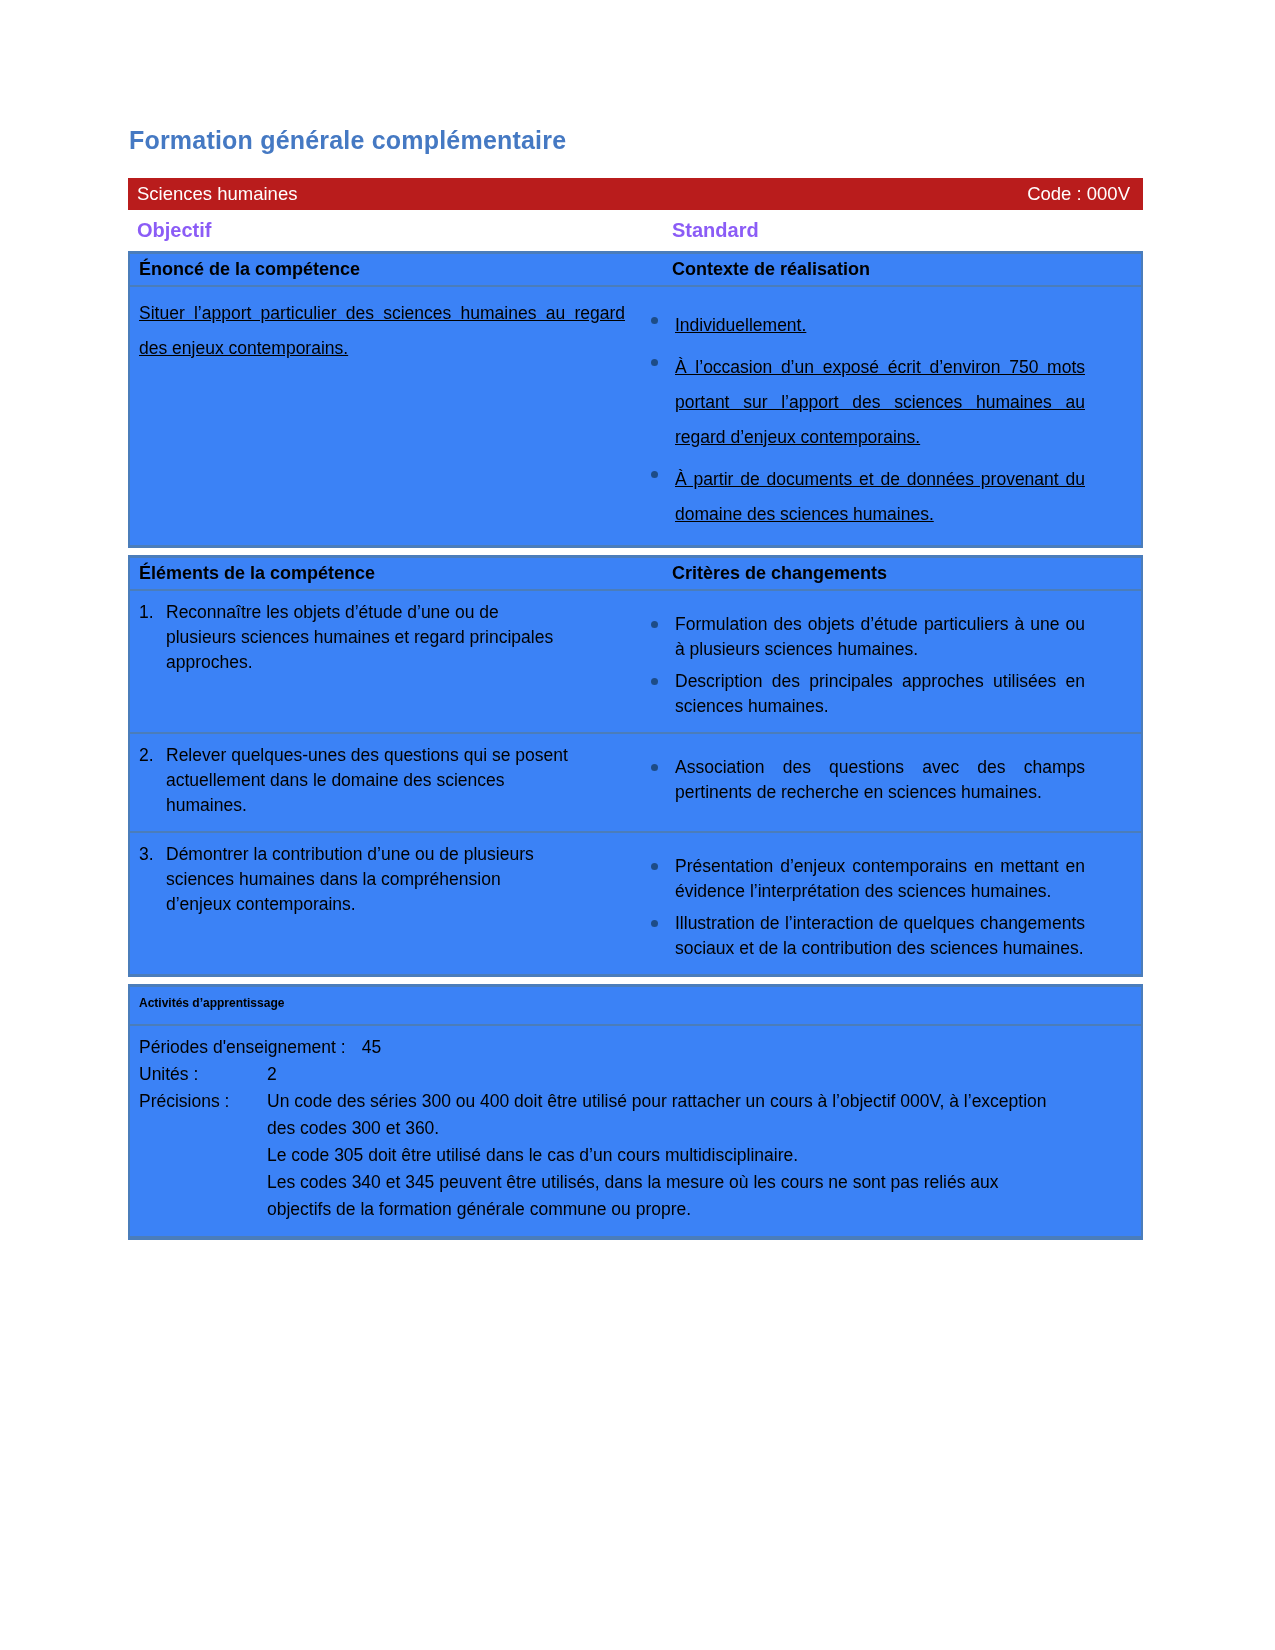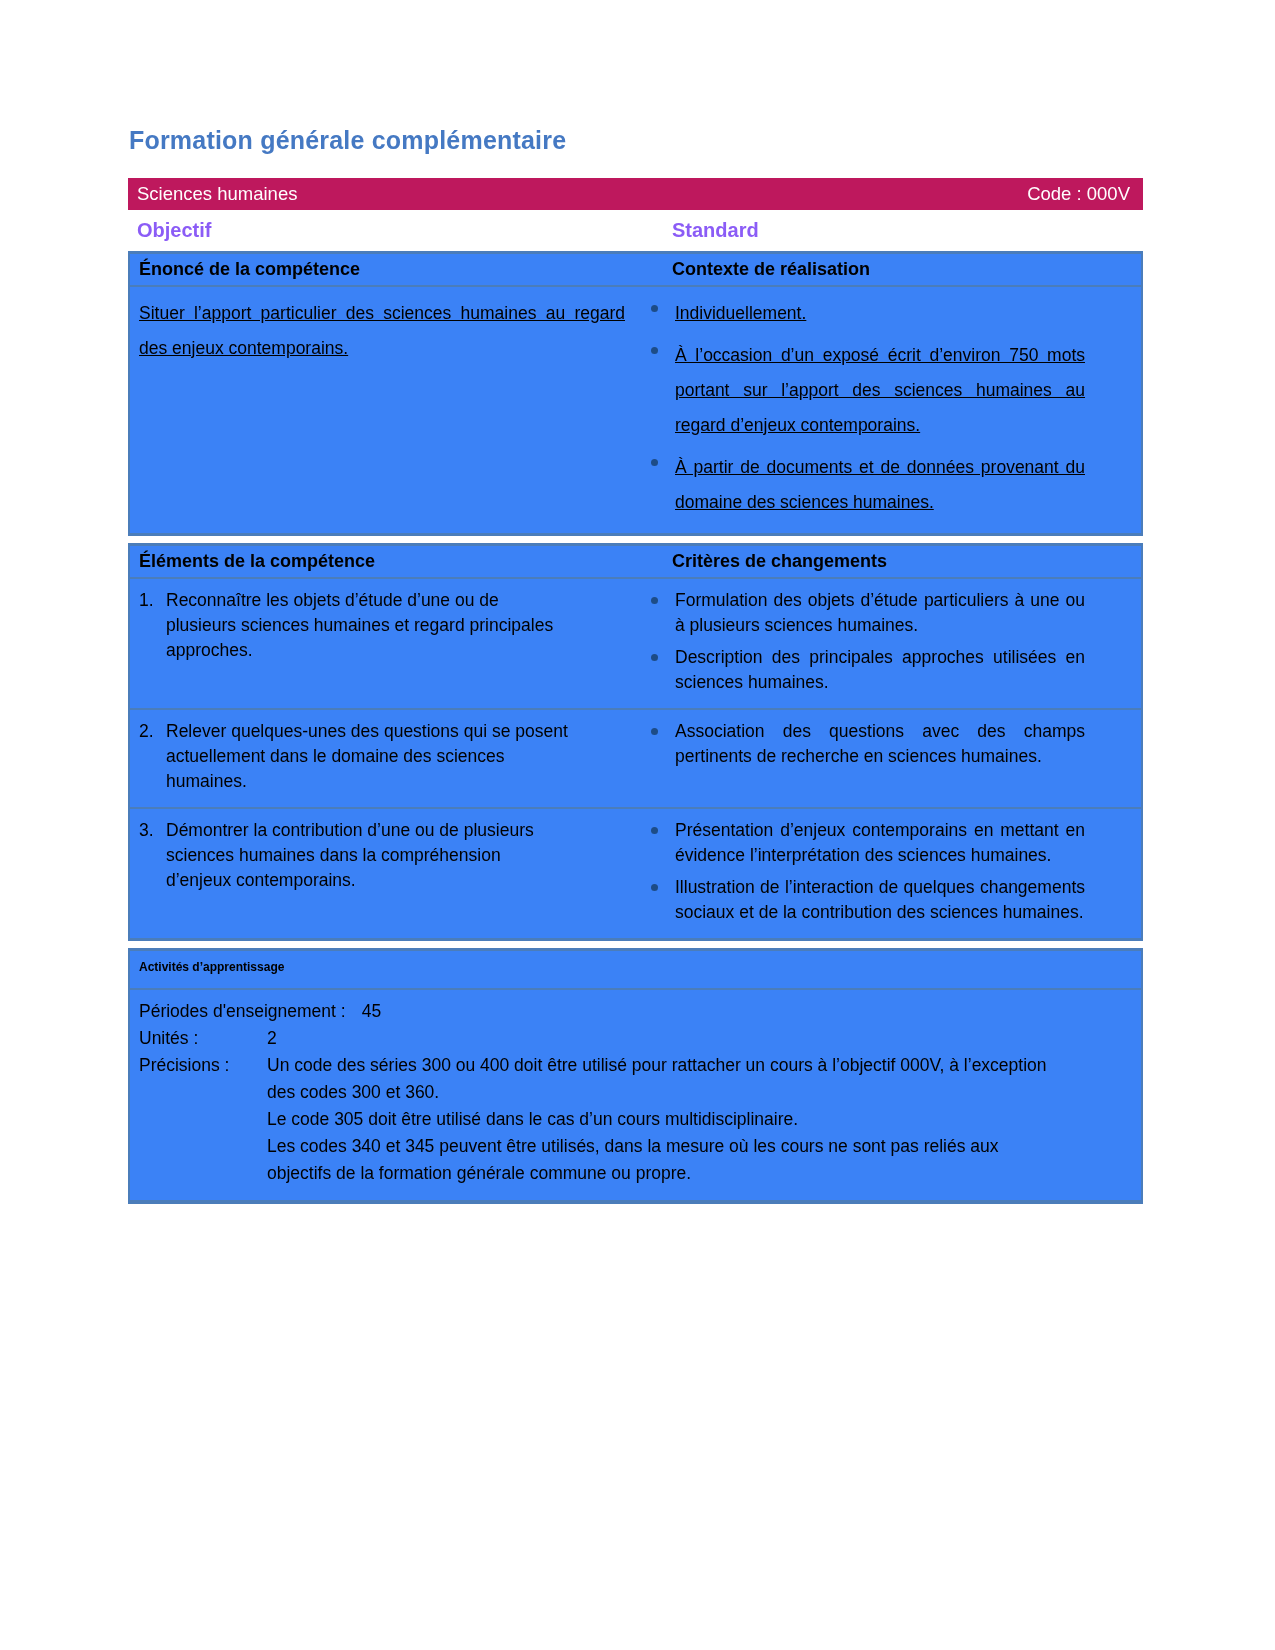--- a/index.html
+++ b/index.html
@@ -10,21 +10,21 @@
   }
   .content { position:absolute; left:128px; top:0; width:1015px; }
 
   .doc-title {
     margin:126px 0 0 1px;
     font-size:25px; line-height:29px; font-weight:bold; color:#4579c3;
     letter-spacing:0.2px;
   }
 
   .banner {
-    margin-top:23px; background:#be185d; color:#ffffff;
+    margin-top:23px; background:#b91c1c; color:#ffffff;
     display:flex; justify-content:space-between; align-items:center;
     padding:5px 13px 6px 9px; font-size:18.5px; line-height:21px;
   }
 
   .col-headings { display:flex; margin:8px 0 9px 0; }
   .col-headings .hd { font-size:20px; line-height:24px; font-weight:bold; color:#8b5cf6; }
   .col-headings .hd-left { width:517px; padding-left:9px; box-sizing:border-box; }
   .col-headings .hd-right { padding-left:27px; }
 
   .tbl {
@@ -40,21 +40,21 @@
   .tbl-head .h-left { width:515px; padding-left:9px; box-sizing:border-box; }
   .tbl-head .h-right { padding-left:27px; }
 
   .two-col { display:flex; font-size:17.5px; line-height:35px;text-decoration:underline; }
   .col-l { width:515px; box-sizing:border-box; padding:9px 0 13px 9px; }
   .col-r { flex:1; padding:9px 8px 13px 0; }
 
   .enonce { width:486px; text-align:justify; }
 
   .b-item { display:flex; margin-top:7px; }
-  .b-item:first-child { margin-top:0; }
+  .b-item:first-child { margin-top:12px; }
   .dot {
     flex:none; width:7px; height:7px; border-radius:50%;
     background:#1d4c87; margin:9px 0 0 6px;
   }
   .b-text { margin-left:17px; width:410px; text-align:justify; }
 
   .t2-row { display:flex; font-size:17.5px; line-height:25px; padding:9px 0 13px 0; }
   .t2-row + .t2-row { border-top:2px solid #4b7dba; }
   .t2-row .row-l { width:515px; box-sizing:border-box; padding-left:9px; display:flex; }
   .t2-row .row-r { flex:1; padding-right:8px; }

